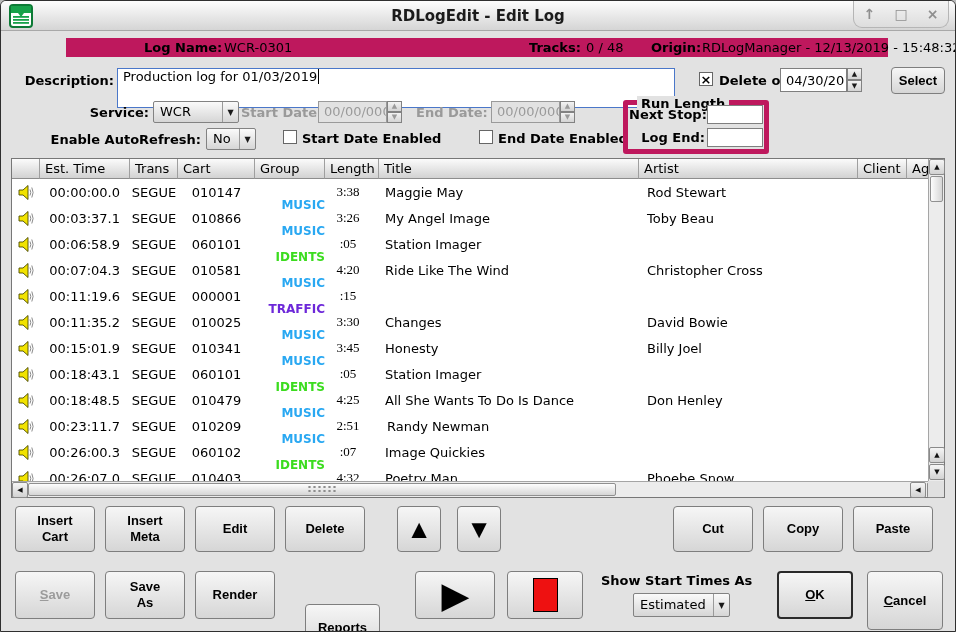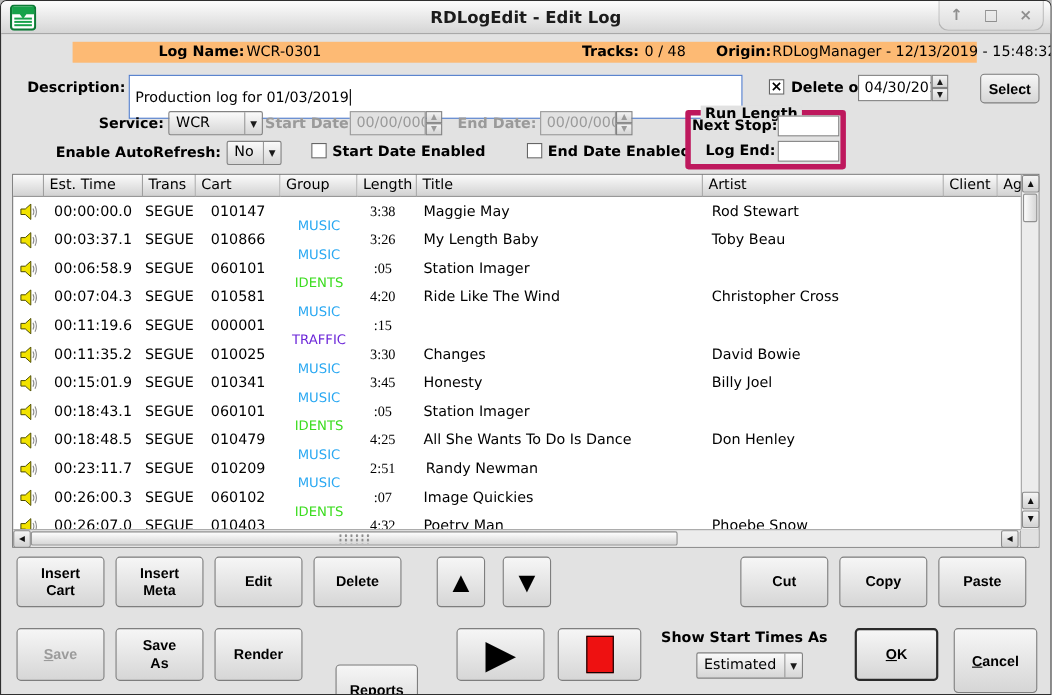--- a/index.html
+++ b/index.html
@@ -26,21 +26,21 @@
   .winctrls{
     position:absolute;right:6px;top:0;width:96px;height:27px;
     background:linear-gradient(#f4f4f4,#dddddd);
     border:1px solid #b5b5b5;border-top:none;border-radius:0 0 9px 9px;
     display:flex;align-items:center;justify-content:space-around;
   }
   .winbtn{font-weight:bold;color:#8f8f8f;font-size:14px;line-height:1;cursor:default;}
   
   .infobar{
     position:absolute;left:65px;top:37px;width:822px;height:19px;
-    background:#fdba74;
+    background:#be185d;
   }
   .infobar span{position:absolute;top:2px;white-space:nowrap;}
   .lbl{font-weight:bold;}
   
   .field{
     position:absolute;background:#fff;border:1px solid #7f7f7f;
     font-size:13px;padding:2px 0 0 5px;white-space:nowrap;overflow:hidden;
   }
   .field.focused{border:1px solid #4a77c9;}
   .field.disabled{background:#e2e2e2;color:#9a9a9a;border-color:#9a9a9a;}
@@ -97,21 +97,21 @@
   }
   .tbody{position:absolute;left:0;top:20px;width:918px;height:302px;overflow:hidden;}
   .tr{display:flex;height:26px;align-items:center;font-size:13px;}
   .td{white-space:nowrap;overflow:hidden;}
   .w0{width:28px;} .w1{width:90px;} .w2{width:48px;} .w3{width:77px;} .w4{width:70px;}
   .w5{width:54px;} .w6{width:260px;} .w7{width:219px;} .w8{width:49px;} .w9{width:23px;border-right:none;}
   .c-icon{display:flex;align-items:center;justify-content:center;}
   .c-est{text-align:right;padding-right:10px;}
   .c-trans{text-align:center;}
   .c-cart{text-align:center;}
-  .c-group{text-align:center;font-weight:normal;font-size:12px;margin-top:26px;}
+  .c-group{text-align:right;font-weight:bold;font-size:12px;margin-top:26px;}
   .c-len{text-align:center;padding-right:8px;font-family:Liberation Serif, serif;}
   .c-title{padding-left:6px;}
   .c-artist{padding-left:8px;}
   
   .vscroll{position:absolute;right:0;top:0;width:16px;height:322px;background:#ececec;border-left:1px solid #a5a5a5;}
   .hscroll{position:absolute;left:0;bottom:0;width:932px;height:16px;background:#ececec;border-top:1px solid #a5a5a5;}
   .sbtn{
     position:absolute;width:16px;height:16px;
     background:linear-gradient(#f5f5f5,#d2d2d2);border:1px solid #8a8a8a;border-radius:2px;
     display:flex;align-items:center;justify-content:center;font-size:7px;color:#111;line-height:1;
@@ -150,21 +150,21 @@
   <div class="infobar">
     <span class="lbl" style="left:78px">Log Name:</span>
     <span style="left:158px">WCR-0301</span>
     <span class="lbl" style="left:463px">Tracks:</span>
     <span style="left:520px">0 / 48</span>
     <span class="lbl" style="left:585px">Origin:</span>
     <span style="left:636px">RDLogManager - 12/13/2019 - 15:48:32</span>
   </div>
 
   <div class="flabel right" style="left:18px;top:72px;width:95px">Description:</div>
-  <div class="field focused" style="left:116px;top:67px;width:558px;height:40px;padding-top:12px"><span>Production log for 01/03/2019</span><span class="caret"></span></div>
+  <div class="field focused" style="left:116px;top:67px;width:558px;height:40px;padding-top:0"><span>Production log for 01/03/2019</span><span class="caret"></span></div>
   <div class="cb" style="left:698px;top:71px">
       <span>×</span>
     </div>
   <div class="flabel" style="left:718px;top:72px">Delete on</div>
   <div class="field" style="left:779px;top:67px;width:67px;height:24px;padding-top:4px">04/30/2019</div>
   <div class="spin" style="left:846px;top:67px;height:24px">
     <div class="sbit">▲</div>
     <div class="sbit">▼</div>
   </div>
   <button class="btn" style="left:890px;top:66px;width:54px;height:27px">Select</button>
@@ -242,21 +242,21 @@
           <svg width="17" height="15" viewBox="0 0 17 15">
             <polygon points="1,5 5,5 10,0.5 10,14.5 5,10 1,10" fill="#f2e300" stroke="#4a4a00" stroke-width="0.9"></polygon>
             <path d="M12 4.5 Q13.6 7.5 12 10.5 M13.8 2.5 Q16.4 7.5 13.8 12.5" fill="none" stroke="#8b8b8b" stroke-width="1"></path>
           </svg>
         </div>
         <div class="td w1 c-est">00:03:37.1</div>
         <div class="td w2 c-trans">SEGUE</div>
         <div class="td w3 c-cart">010866</div>
         <div class="td w4 c-group" style="color: rgb(41, 168, 242);">MUSIC</div>
         <div class="td w5 c-len">3:26</div>
-        <div class="td w6 c-title">My Length Baby</div>
+        <div class="td w6 c-title">My Angel Image</div>
         <div class="td w7 c-artist">Toby Beau</div>
         <div class="td w8"></div>
       </div>
 
       <div class="tr">
         <div class="td w0 c-icon">
           <svg width="17" height="15" viewBox="0 0 17 15">
             <polygon points="1,5 5,5 10,0.5 10,14.5 5,10 1,10" fill="#f2e300" stroke="#4a4a00" stroke-width="0.9"></polygon>
             <path d="M12 4.5 Q13.6 7.5 12 10.5 M13.8 2.5 Q16.4 7.5 13.8 12.5" fill="none" stroke="#8b8b8b" stroke-width="1"></path>
           </svg>

